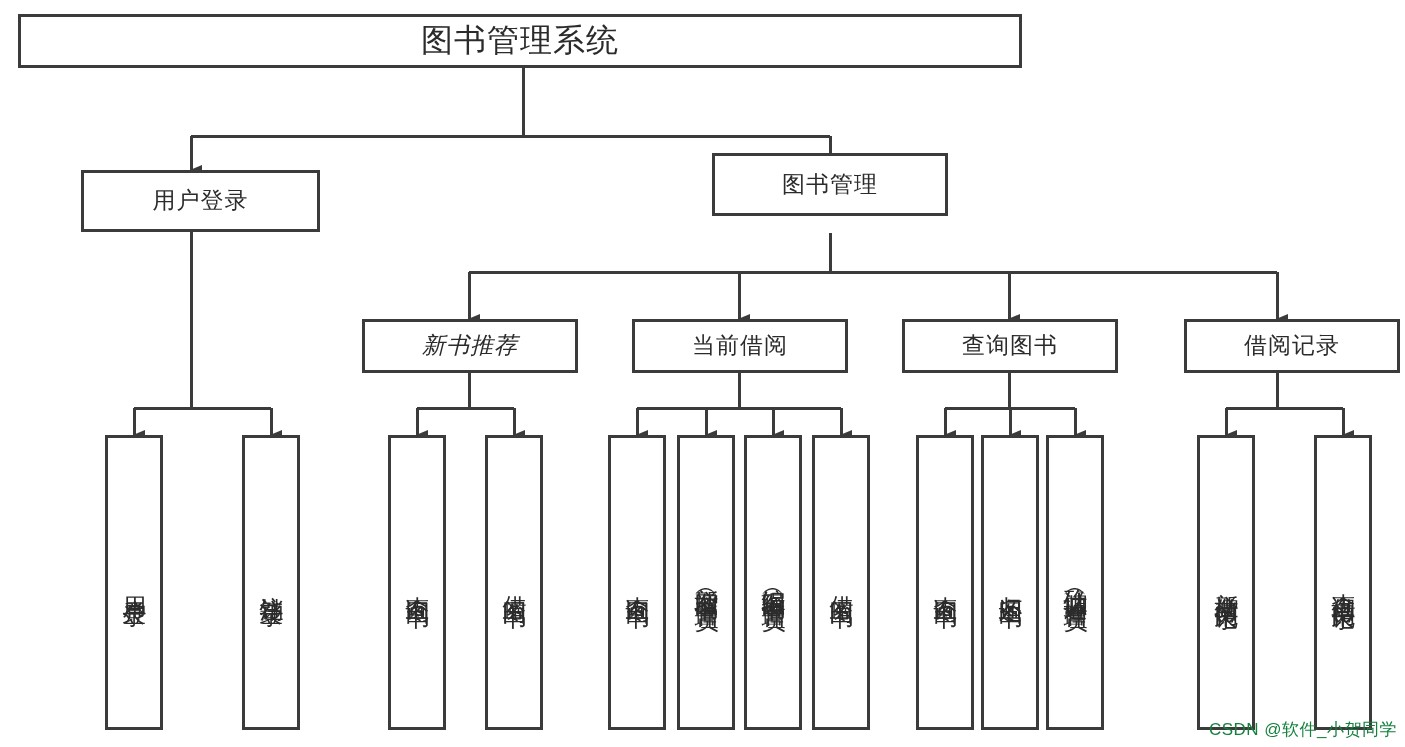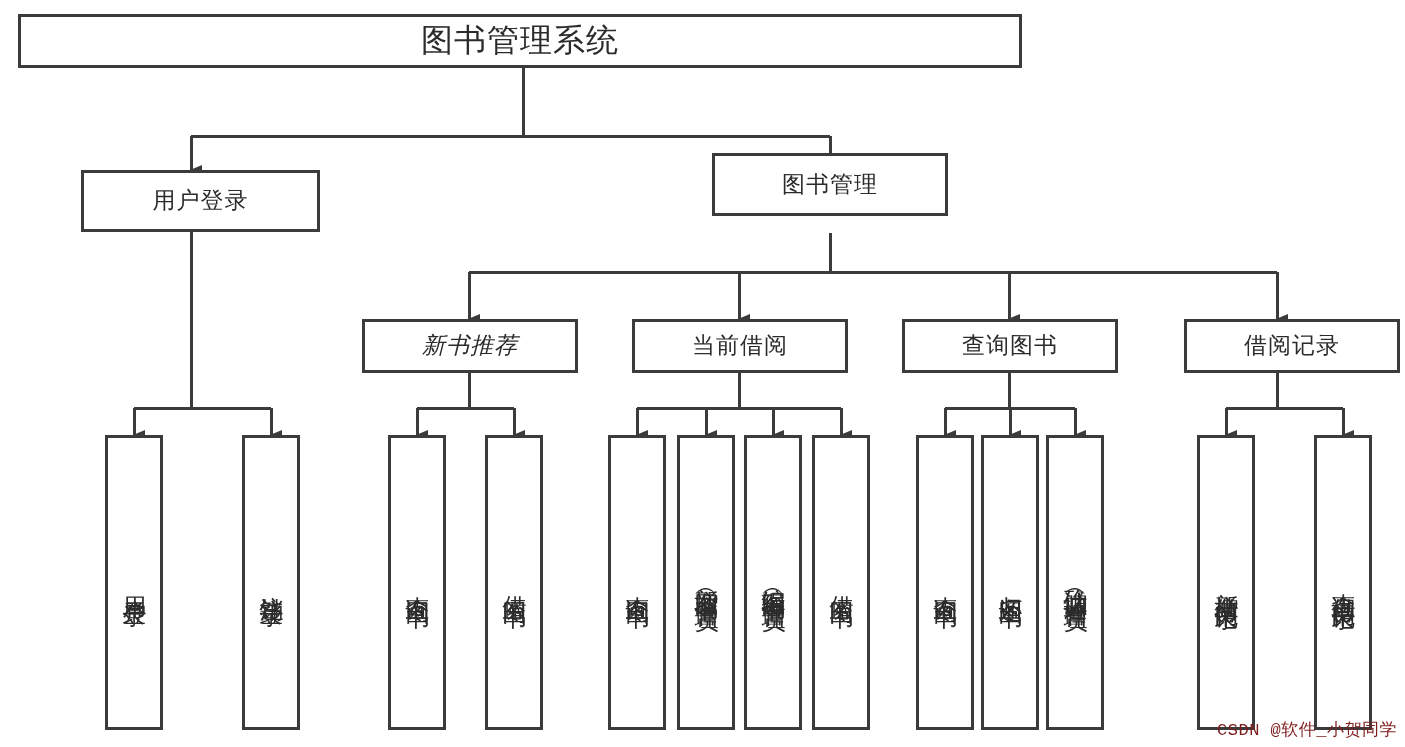--- a/index.html
+++ b/index.html
@@ -59,24 +59,24 @@
     line-height: 1.05;
     letter-spacing: 3px;
     white-space: normal;
     max-height: 272px;
   }
   #watermark {
     position: absolute;
     right: 8px;
     bottom: 6px;
     font-size: 17px;
-    color: #7f1d1d;
+    color: #15803d;
     letter-spacing: 0.5px;
     white-space: nowrap;
-    font-family: Liberation Mono, monospace;
+    font-family: Liberation Sans, sans-serif;
   }
 </style>
 </head>
 <body>
 
 <div id="diagram-root">
 
   <svg id="edges-layer" viewBox="0 0 1405 747" xmlns="http://www.w3.org/2000/svg">
     <defs>
       <marker id="arrowhead" markerWidth="10" markerHeight="12" refX="5" refY="11" orient="auto" markerUnits="userSpaceOnUse">

